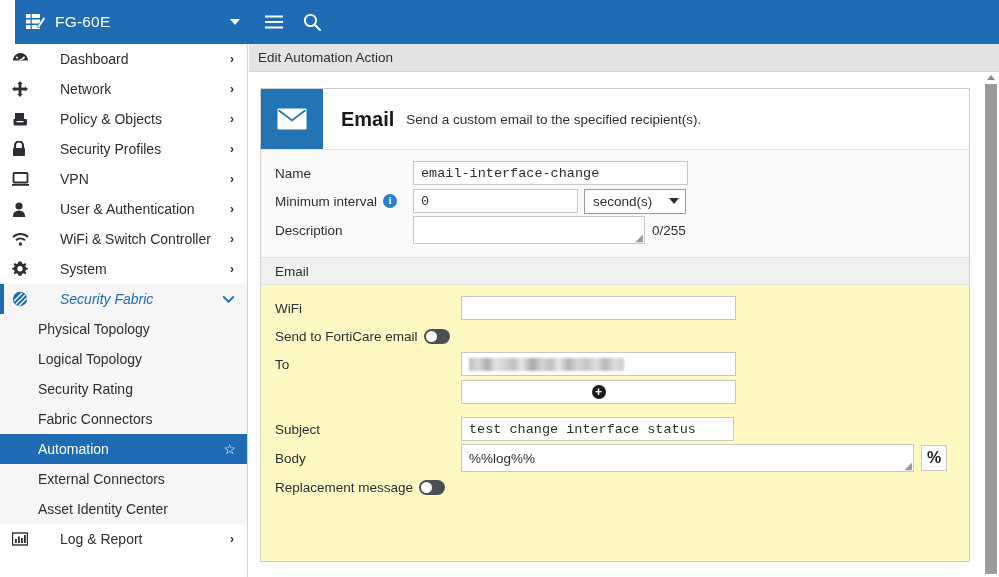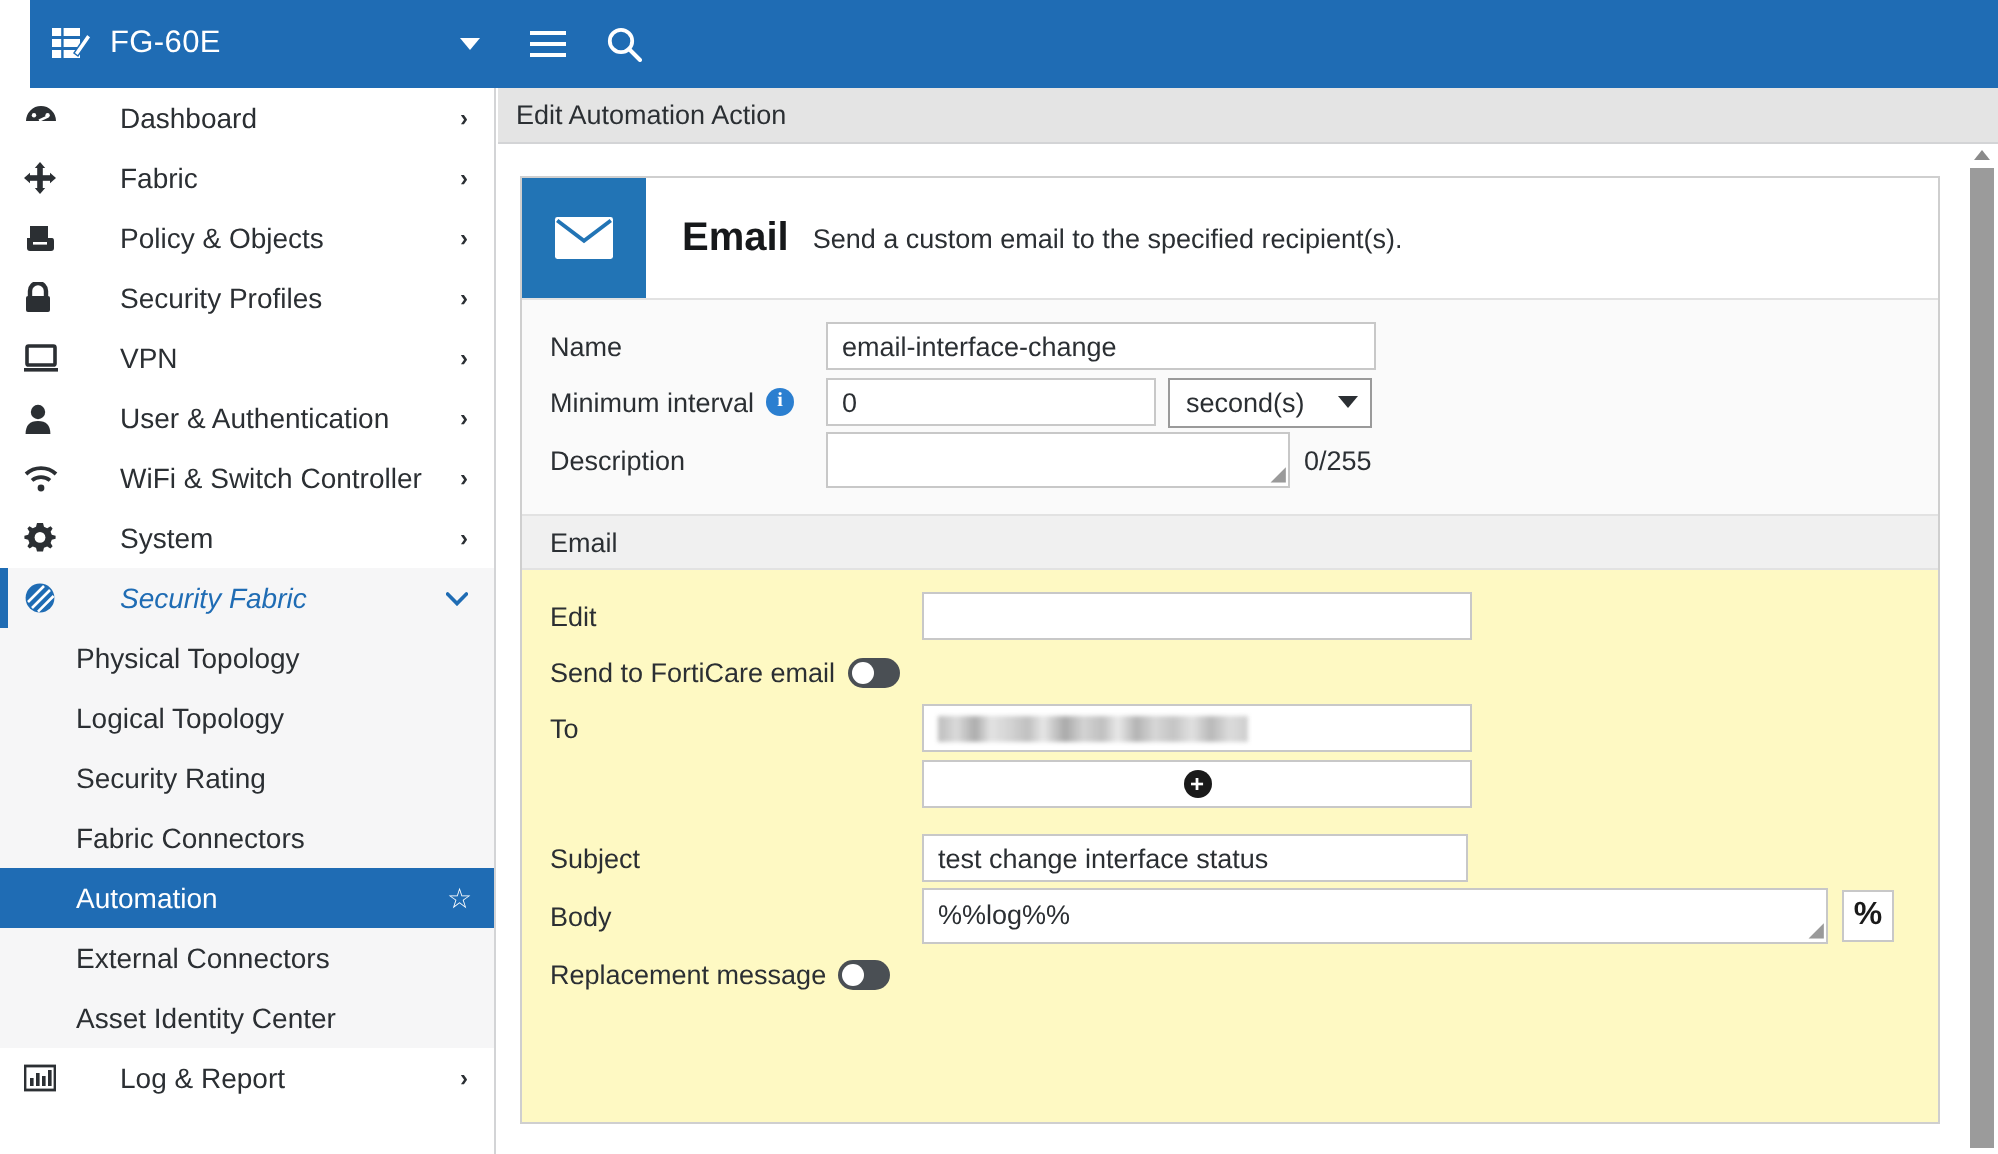--- a/index.html
+++ b/index.html
@@ -129,21 +129,21 @@
   }
   .info-dot {
     display: inline-flex; align-items: center; justify-content: center;
     width: 14px; height: 14px; border-radius: 50%;
     background: #2b7fd0; color: #ffffff; font-size: 10px; font-weight: bold;
     font-family: "Liberation Serif", serif; margin-left: 6px; line-height: 1;
   }
   .txtinput {
     height: 24px; border: 1px solid #c8c8c8; background: #ffffff;
     font-size: 13.5px; color: #2b2f33; padding: 0 7px;
-    display: flex; align-items: center; font-family: Liberation Sans, sans-serif;
+    display: flex; align-items: center; font-family: Liberation Mono, monospace;
   }
   .txtinput.empty { color: #9a9a9a; }
   .sel {
     height: 25px; border: 1px solid #9a9a9a; background: #ffffff;
     font-size: 13.5px; color: #2b2f33; padding: 0 6px 0 8px;
     display: flex; align-items: center; justify-content: space-between;
     min-width: 102px; cursor: pointer;
   }
   .sel .carat {
     width: 0; height: 0; margin-left: 10px;
@@ -258,21 +258,21 @@
       <span class="ni-icon">
         <svg width="16" height="16" viewBox="0 0 16 16">
           <rect x="6.6" y="3" width="2.8" height="10" fill="#2b2f33"></rect>
           <rect x="3" y="6.6" width="10" height="2.8" fill="#2b2f33"></rect>
           <path d="M8 0 L10.6 3 L5.4 3 Z" fill="#2b2f33"></path>
           <path d="M8 16 L5.4 13 L10.6 13 Z" fill="#2b2f33"></path>
           <path d="M0 8 L3 5.4 L3 10.6 Z" fill="#2b2f33"></path>
           <path d="M16 8 L13 10.6 L13 5.4 Z" fill="#2b2f33"></path>
         </svg>
       </span>
-      <span class="ni-label">Fabric</span>
+      <span class="ni-label">Network</span>
       <span class="ni-chev">›</span>
     </div>
 
     <div class="nav-item">
       <span class="ni-icon">
         <svg width="16" height="15" viewBox="0 0 16 15">
           <path d="M3 1 L12 1 L12 7 L3 7 Z" fill="#2b2f33"></path>
           <path d="M1.5 7 L14 7 Q15 7 15 8.5 L15 12 Q15 13.5 13.5 13.5 L3 13.5 Q1.5 13.5 1.5 12 Z" fill="#2b2f33"></path>
           <rect x="4.5" y="9" width="7" height="1.3" fill="#ffffff"></rect>
         </svg>
@@ -450,21 +450,21 @@
 
         </div>
 
         <div class="section-head">
           <span>Email</span>
         </div>
 
         <div class="section-body">
 
           <div class="frow">
-            <div class="flabel" style="width:200px;flex:0 0 200px">Edit</div>
+            <div class="flabel" style="width:200px;flex:0 0 200px">WiFi</div>
             <div class="txtinput empty" style="width:275px">
               <span></span>
             </div>
           </div>
 
           <div class="frow">
             <div class="flabel" style="width:200px;flex:0 0 200px">
               <span>Send to FortiCare email</span>
               <span class="toggle">
                 <span class="knob"></span>

